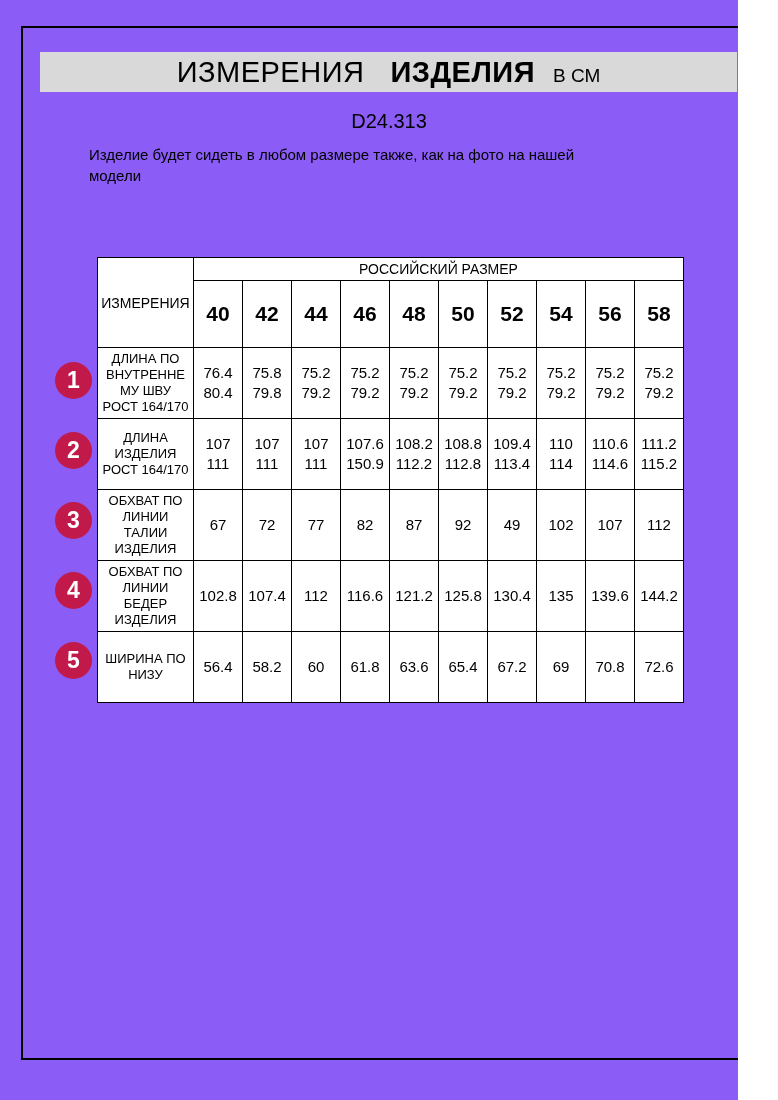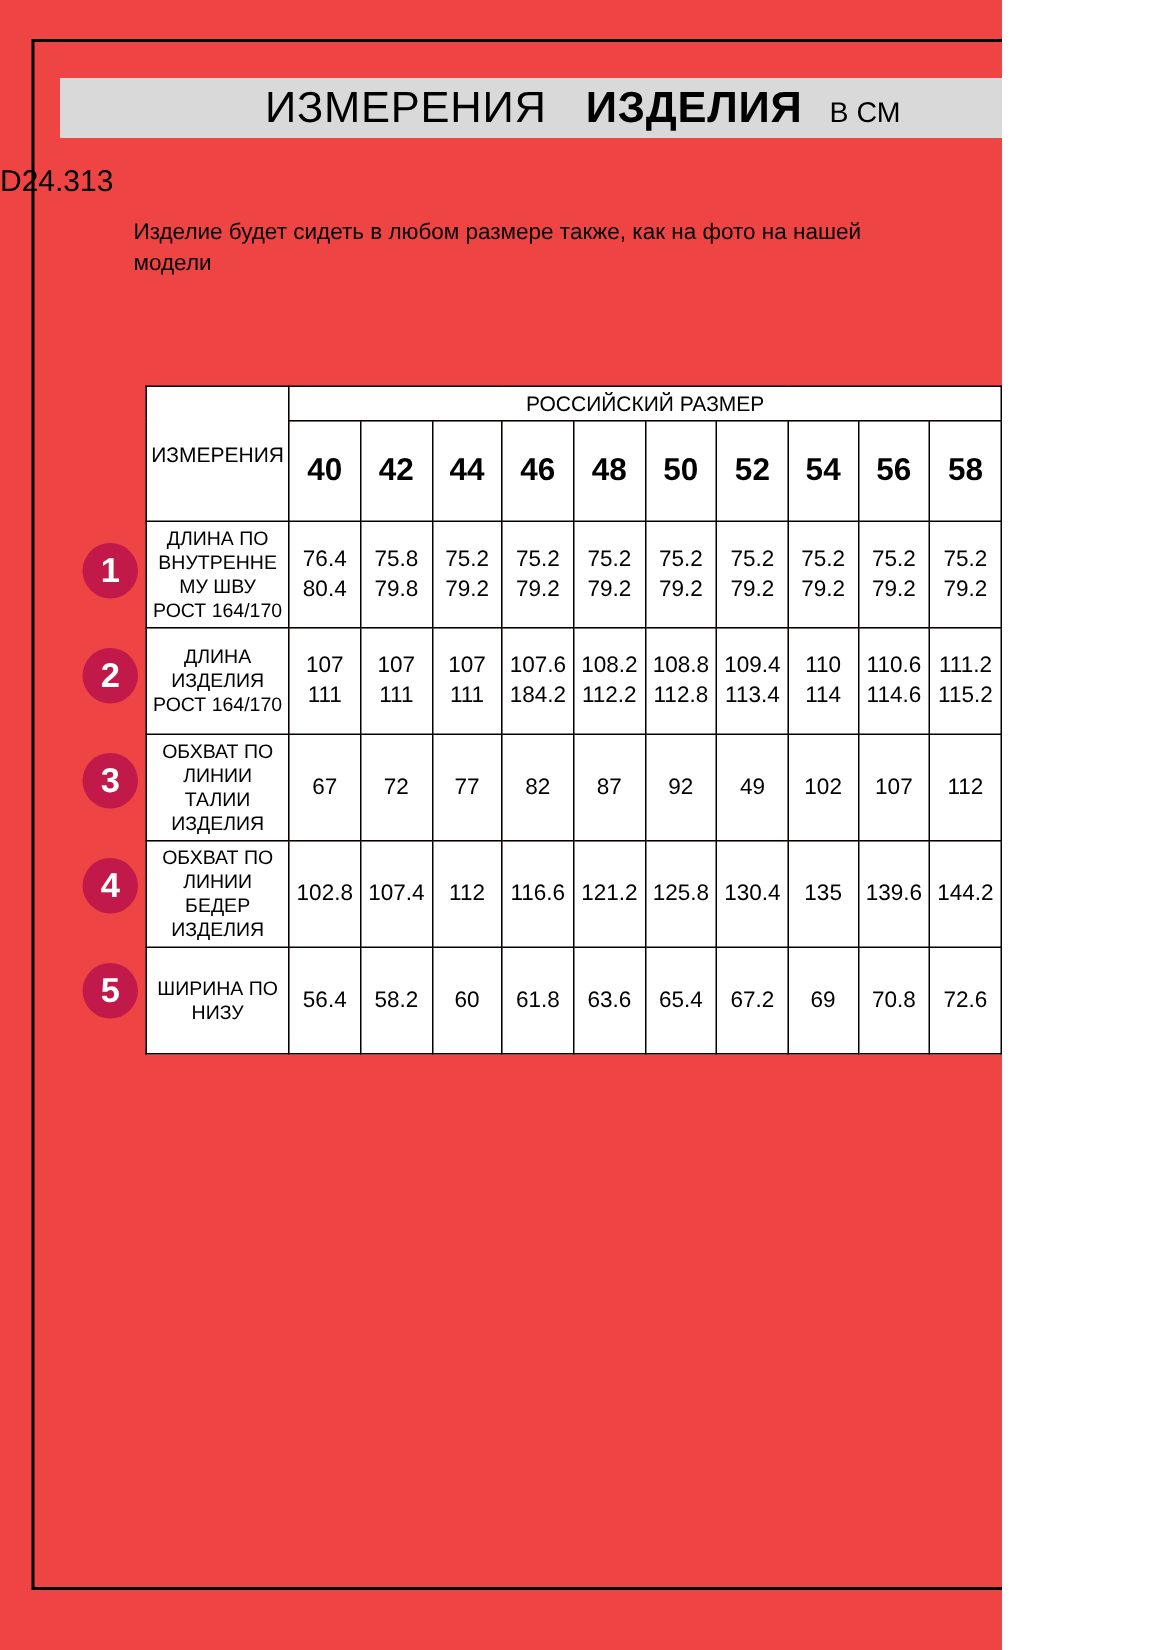--- a/index.html
+++ b/index.html
@@ -1,20 +1,20 @@
 <!DOCTYPE html>
 <html><head>
 <meta charset="utf-8">
 <style>
   html, body { margin: 0; padding: 0; background: #ffffff; }
   .page {
     position: relative;
-    width: 668px;
+    width: 738px;
     height: 1100px;
-    background: #ef4444;
+    background: #8b5cf6;
     font-family: "Liberation Sans", sans-serif;
     color: #000;
     overflow: hidden;
   }
   .frame {
     position: absolute;
     left: 21px; top: 26px;
     width: 722px; height: 1030px;
     border: 2px solid #000;
   }
@@ -44,21 +44,21 @@
   .title-bar .t-units {
     font-size: 19px;
     font-weight: normal;
     margin-left: 18px;
     line-height: 40px;
   }
   .model {
     position: absolute;
     left: 0; top: 110px;
     width: 778px;
-    text-align: left;
+    text-align: center;
     font-size: 20px;
   }
   .desc {
     position: absolute;
     left: 89px; top: 144px;
     width: 600px;
     text-align: left;
     font-size: 15px;
     line-height: 1.4;
     white-space: pre-line;
@@ -193,21 +193,21 @@
           <th class="row-label">ДЛИНА
 ИЗДЕЛИЯ
 РОСТ 164/170</th>
           <td>107
 111</td>
           <td>107
 111</td>
           <td>107
 111</td>
           <td>107.6
-184.2</td>
+150.9</td>
           <td>108.2
 112.2</td>
           <td>108.8
 112.8</td>
           <td>109.4
 113.4</td>
           <td>110
 114</td>
           <td>110.6
 114.6</td>

